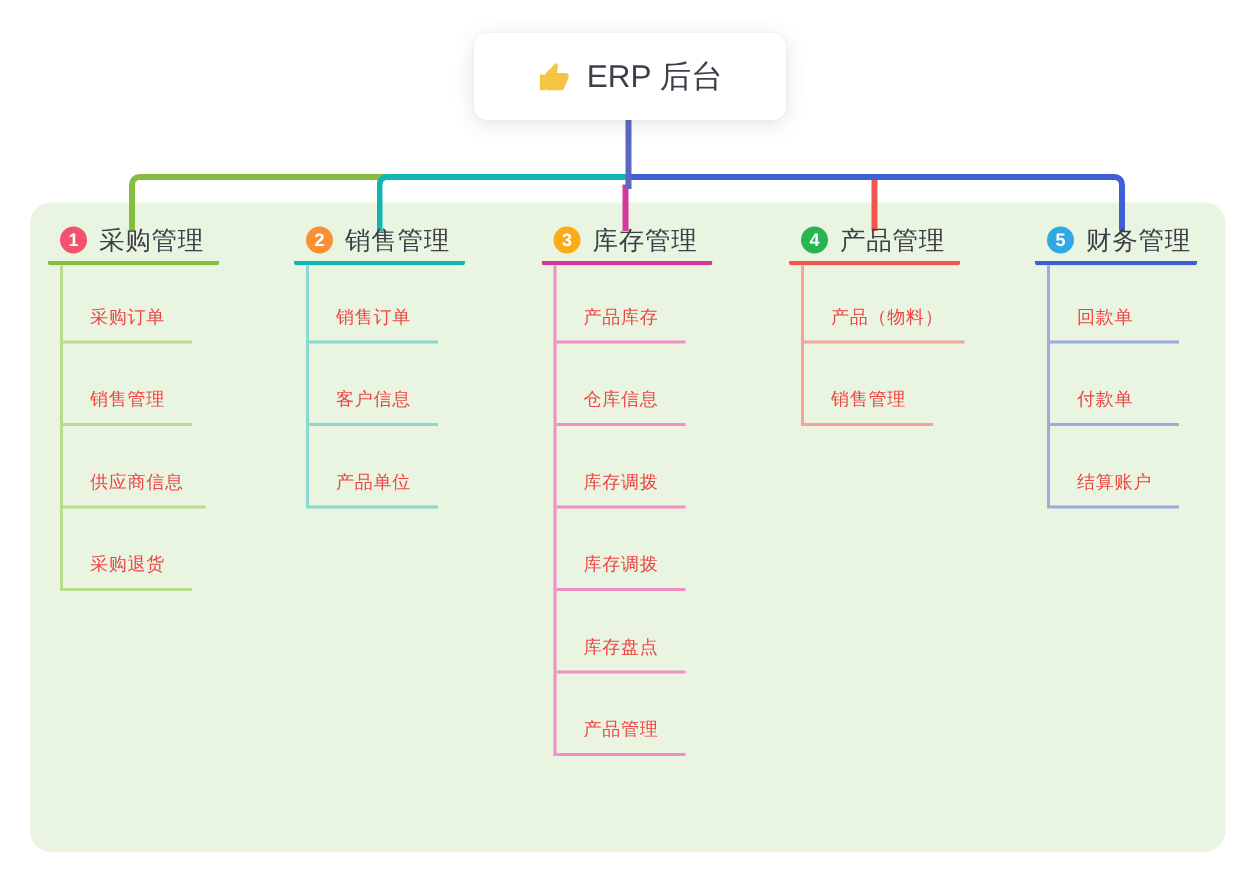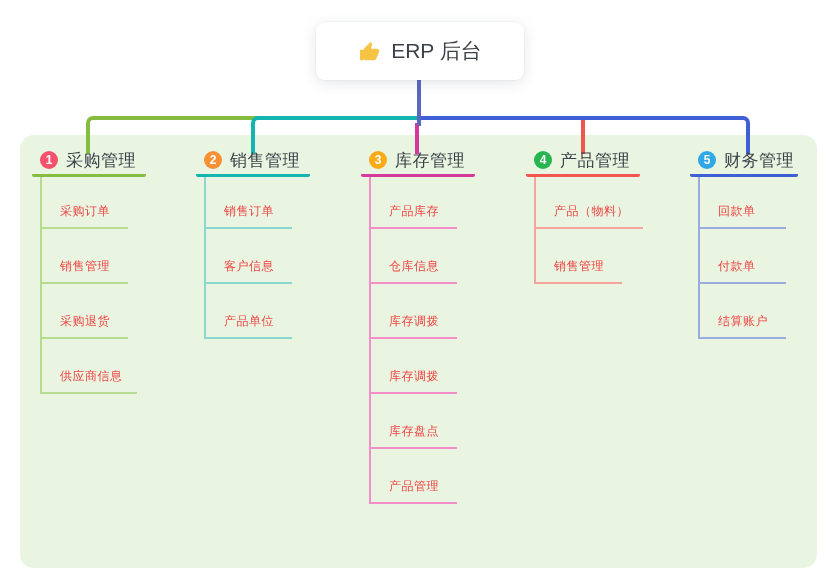--- a/index.html
+++ b/index.html
@@ -71,24 +71,24 @@
       <span class="heading-label">采购管理</span>
     </div>
     <div class="children">
         <div class="child-row">
           <span class="child-label">采购订单</span>
         </div>
         <div class="child-row">
           <span class="child-label">销售管理</span>
         </div>
         <div class="child-row">
-          <span class="child-label">采购退货</span>
+          <span class="child-label">供应商信息</span>
         </div>
         <div class="child-row">
-          <span class="child-label">供应商信息</span>
+          <span class="child-label">采购退货</span>
         </div>
       </div>
   </div>
 
   <div class="branch-col b2" style="--line: #13b5b1; --child-line: #8ad8d0; --badge: #f99134;">
     <div class="heading">
       <span class="badge">2</span>
       <span class="heading-label">销售管理</span>
     </div>
     <div class="children">

